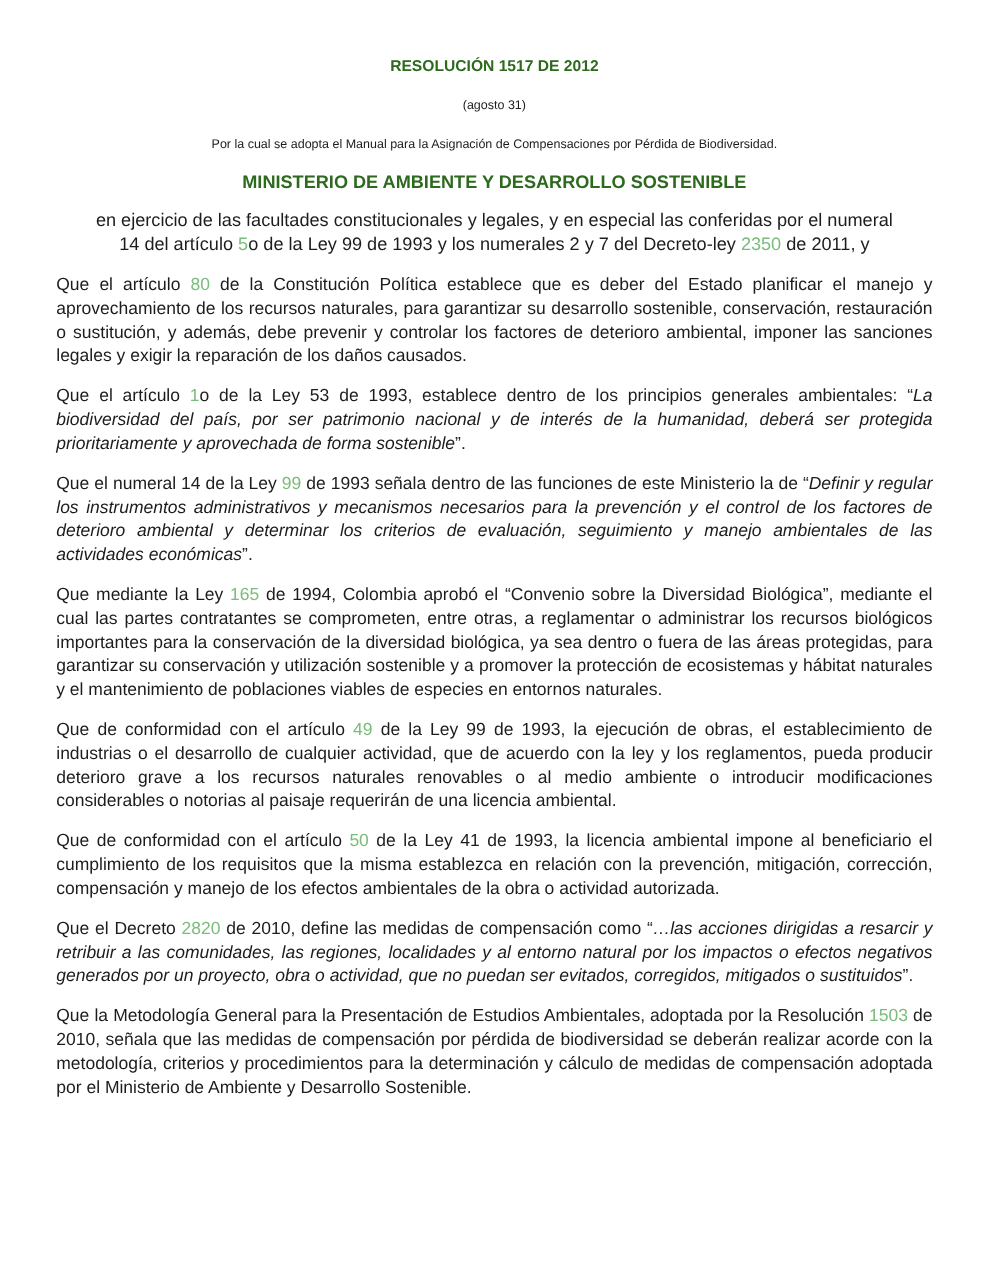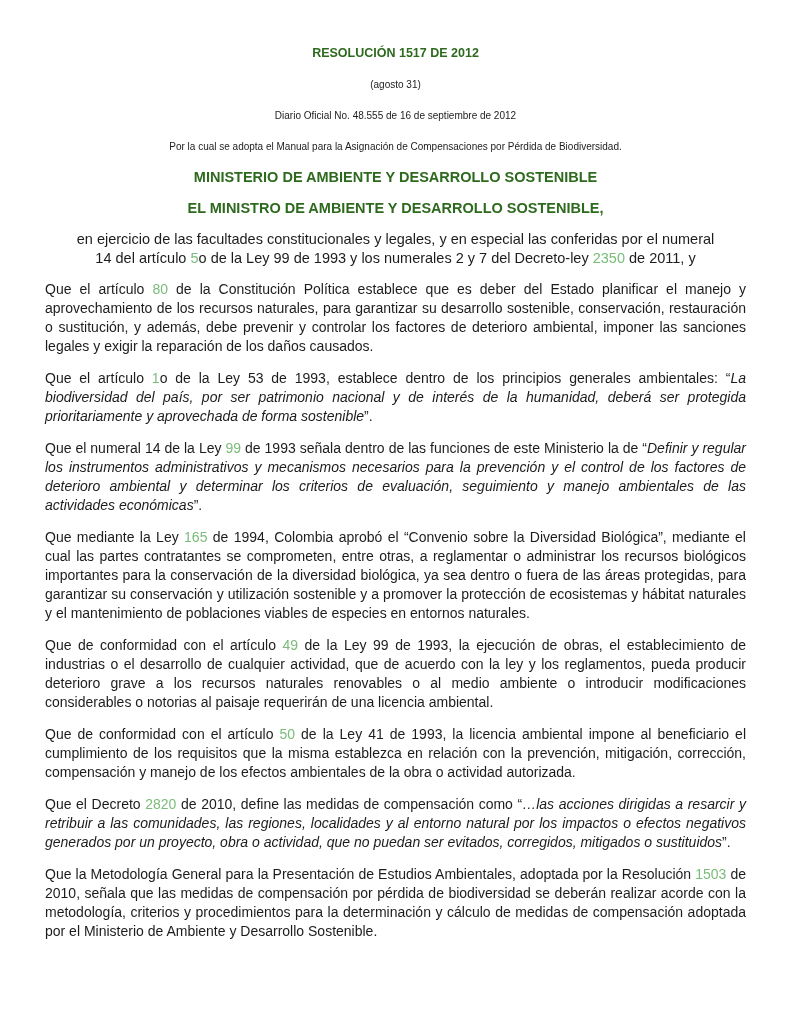--- a/index.html
+++ b/index.html
@@ -56,27 +56,25 @@
 </style>
 </head>
 <body>
 
 <div class="page">
 
   <div class="center doc-title">RESOLUCIÓN 1517 DE 2012</div>
 
   <div class="center hline">(agosto 31)</div>
 
-  <div class="center hline">Diario Oficial No. 48.555 de 16 de septiembre de 2012</div>
 
   <div class="center hline">Por la cual se adopta el Manual para la Asignación de Compensaciones por Pérdida de Biodiversidad.</div>
 
   <div class="center green-heading">MINISTERIO DE AMBIENTE Y DESARROLLO SOSTENIBLE</div>
 
-  <div class="center green-heading">EL MINISTRO DE AMBIENTE Y DESARROLLO SOSTENIBLE,</div>
 
   <div class="center preamble"><span>en ejercicio de las facultades constitucionales y legales, y en especial las conferidas por el numeral 14 del artículo </span><span class="ref">5</span><span>o de la Ley 99 de 1993 y los numerales 2 y 7 del Decreto-ley </span><span class="ref">2350</span><span> de 2011, y</span></div>
 
 
   <div>
     <p class="body-par"><span>Que el artículo </span><span class="ref">80</span><span> de la Constitución Política establece que es deber del Estado planificar el manejo y aprovechamiento de los recursos naturales, para garantizar su desarrollo sostenible, conservación, restauración o sustitución, y además, debe prevenir y controlar los factores de deterioro ambiental, imponer las sanciones legales y exigir la reparación de los daños causados.</span></p>
     <p class="body-par"><span>Que el artículo </span><span class="ref">1</span><span>o de la Ley 53 de 1993, establece dentro de los principios generales ambientales: “</span><span class="quote">La biodiversidad del país, por ser patrimonio nacional y de interés de la humanidad, deberá ser protegida prioritariamente y aprovechada de forma sostenible</span><span>”.</span></p>
     <p class="body-par"><span>Que el numeral 14 de la Ley </span><span class="ref">99</span><span> de 1993 señala dentro de las funciones de este Ministerio la de “</span><span class="quote">Definir y regular los instrumentos administrativos y mecanismos necesarios para la prevención y el control de los factores de deterioro ambiental y determinar los criterios de evaluación, seguimiento y manejo ambientales de las actividades económicas</span><span>”.</span></p>
     <p class="body-par"><span>Que mediante la Ley </span><span class="ref">165</span><span> de 1994, Colombia aprobó el “Convenio sobre la Diversidad Biológica”, mediante el cual las partes contratantes se comprometen, entre otras, a reglamentar o administrar los recursos biológicos importantes para la conservación de la diversidad biológica, ya sea dentro o fuera de las áreas protegidas, para garantizar su conservación y utilización sostenible y a promover la protección de ecosistemas y hábitat naturales y el mantenimiento de poblaciones viables de especies en entornos naturales.</span></p>
     <p class="body-par"><span>Que de conformidad con el artículo </span><span class="ref">49</span><span> de la Ley 99 de 1993, la ejecución de obras, el establecimiento de industrias o el desarrollo de cualquier actividad, que de acuerdo con la ley y los reglamentos, pueda producir deterioro grave a los recursos naturales renovables o al medio ambiente o introducir modificaciones considerables o notorias al paisaje requerirán de una licencia ambiental.</span></p>

